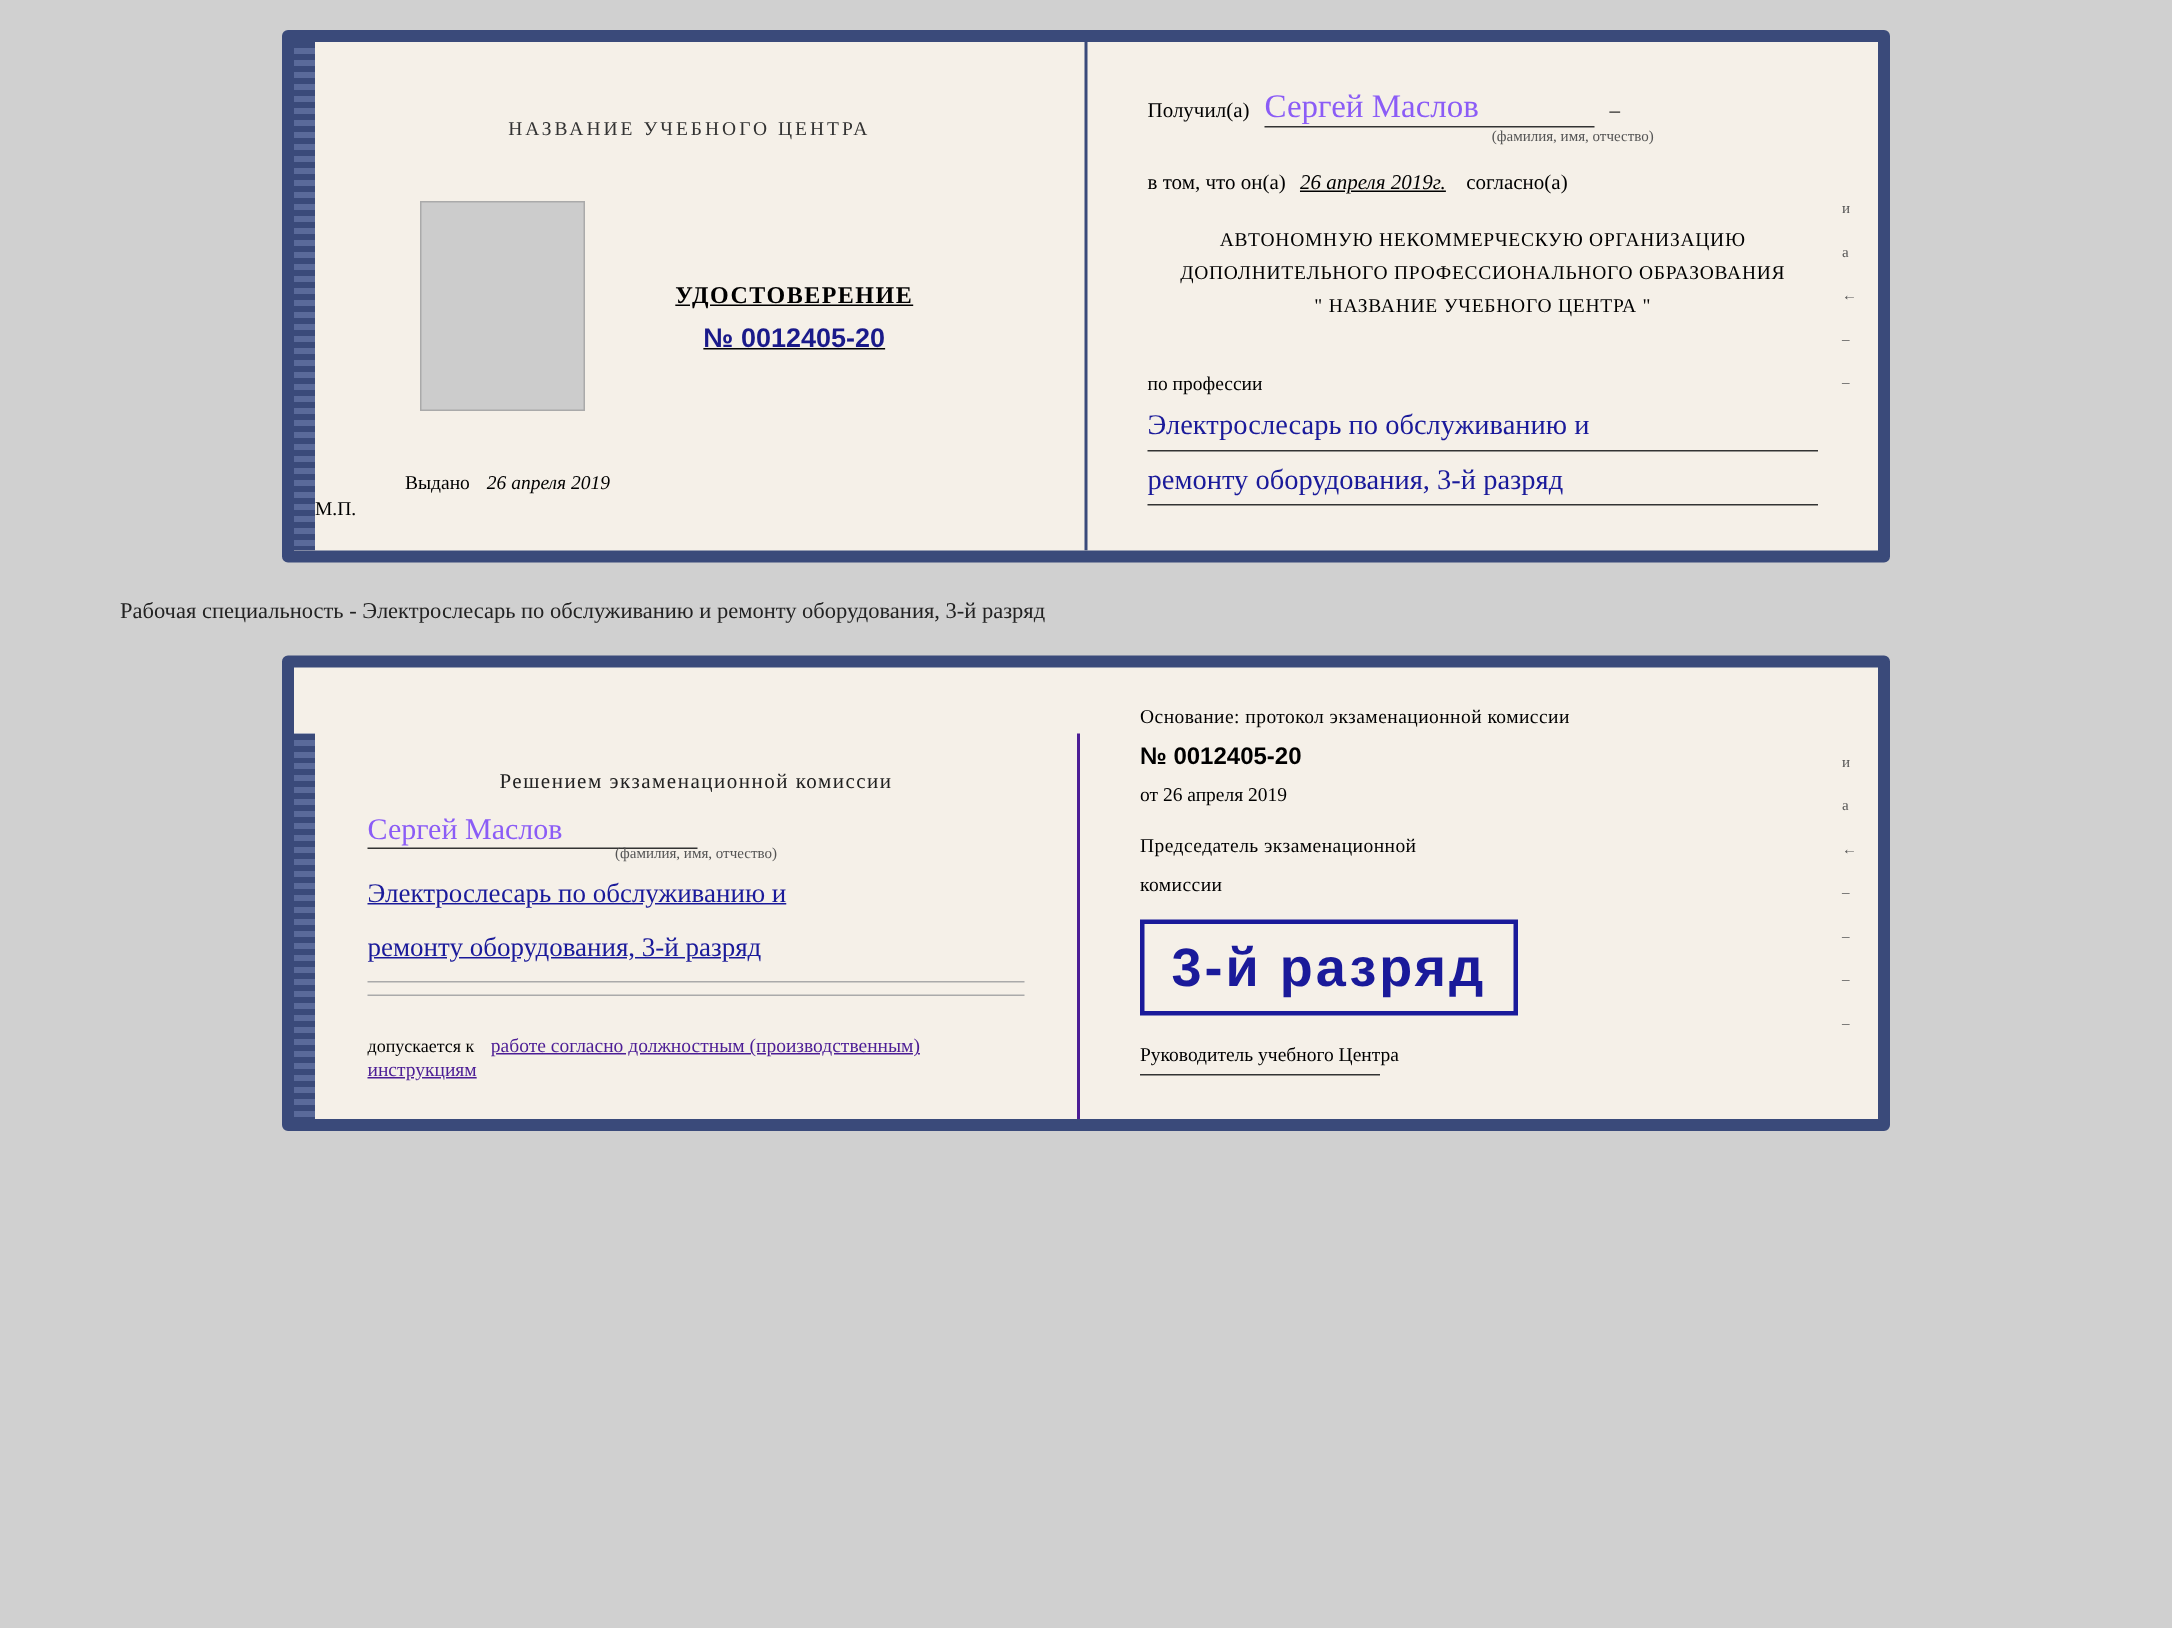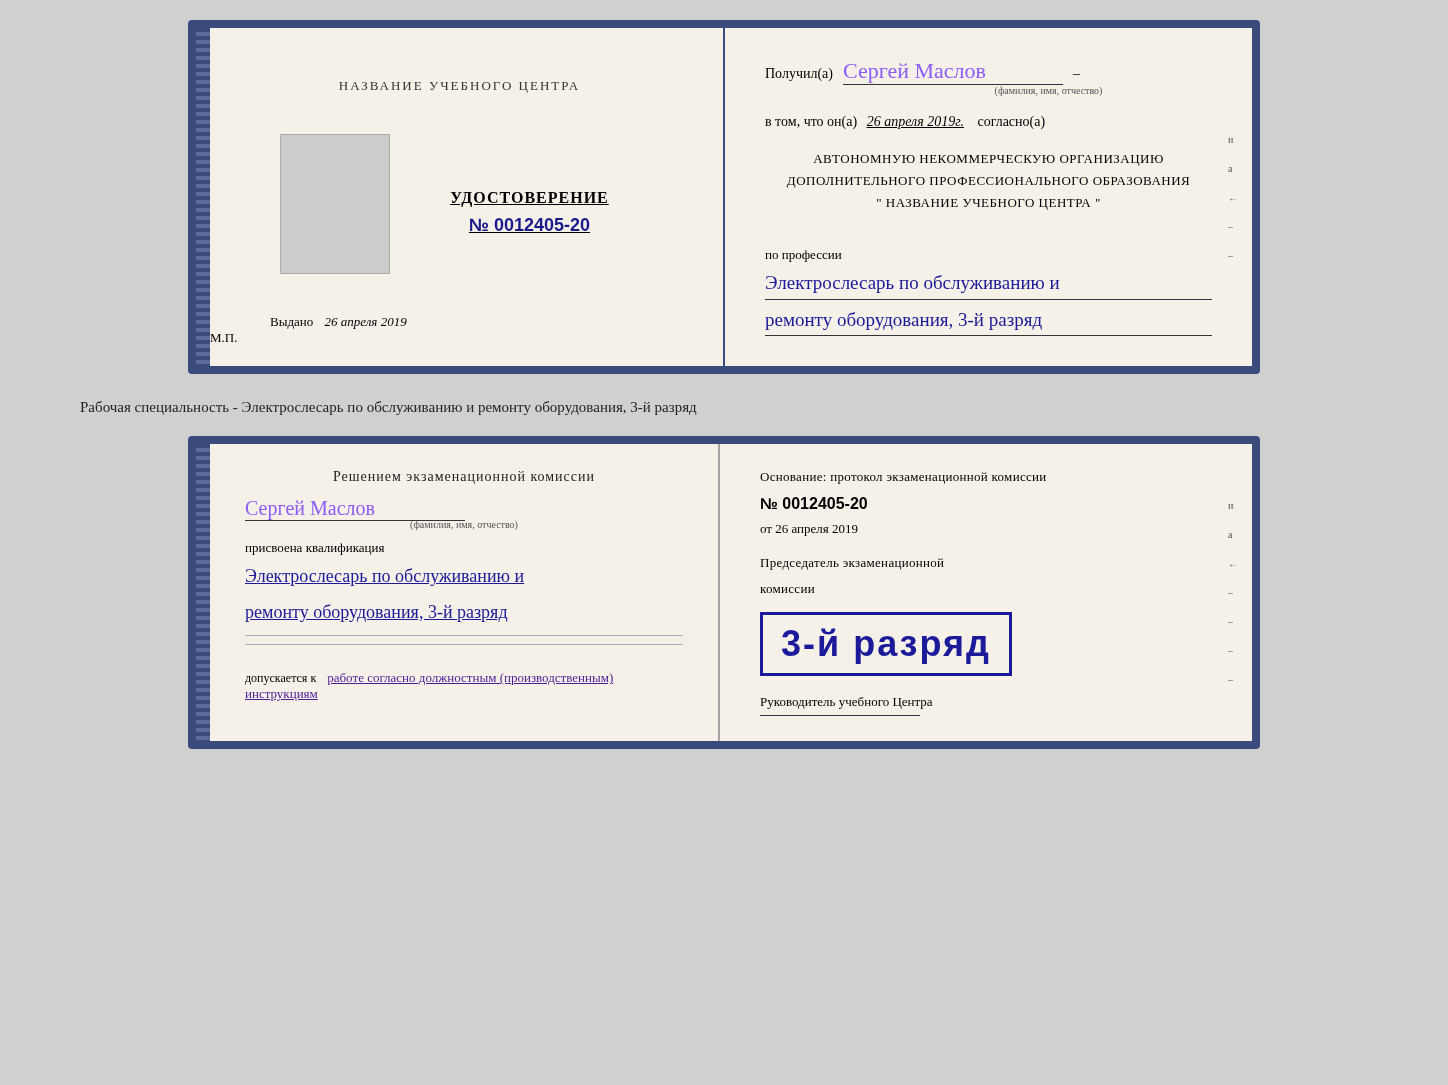--- a/index.html
+++ b/index.html
@@ -166,22 +166,23 @@
       width: 100%;
       border: none;
       border-bottom: 1px solid #aaa;
       margin: 8px 0;
     }
 
     
     .doc-left-col {
       flex: 1;
       padding: 25px 35px;
-      border-right: 2px solid #a3a3a3;
+      border-right: 2px solid #4c1d95;
       position: relative;
+      margin-top: 44px;
     }
 
     .doc-right-col {
       flex: 1;
       padding: 25px 40px;
       position: relative;
     }
 
     .decision-title {
       font-size: 14px;
@@ -373,21 +374,20 @@
   <div class="doc-left-col" style="position:relative;">
     <div class="side-strip-left"></div>
     <div style="padding-left:14px;">
       <div class="decision-title">Решением экзаменационной комиссии</div>
 
       <div class="name-line">
         <span class="handwritten-name" style="font-size:20px;">Сергей Маслов</span>
       </div>
       <div class="label-small" style="margin-top:-2px;">(фамилия, имя, отчество)</div>
 
-      <div class="assigned-text">присвоена квалификация</div>
 
       <span class="qualification-handwritten">Электрослесарь по обслуживанию и</span>
       <span class="qualification-handwritten">ремонту оборудования, 3-й разряд</span>
 
       <hr class="line-separator">
       <hr class="line-separator">
 
       <div class="allowed-text">
         <span>допускается к</span>
         <span class="allowed-handwritten" style="margin-left:8px;">работе согласно должностным (производственным) инструкциям</span>

